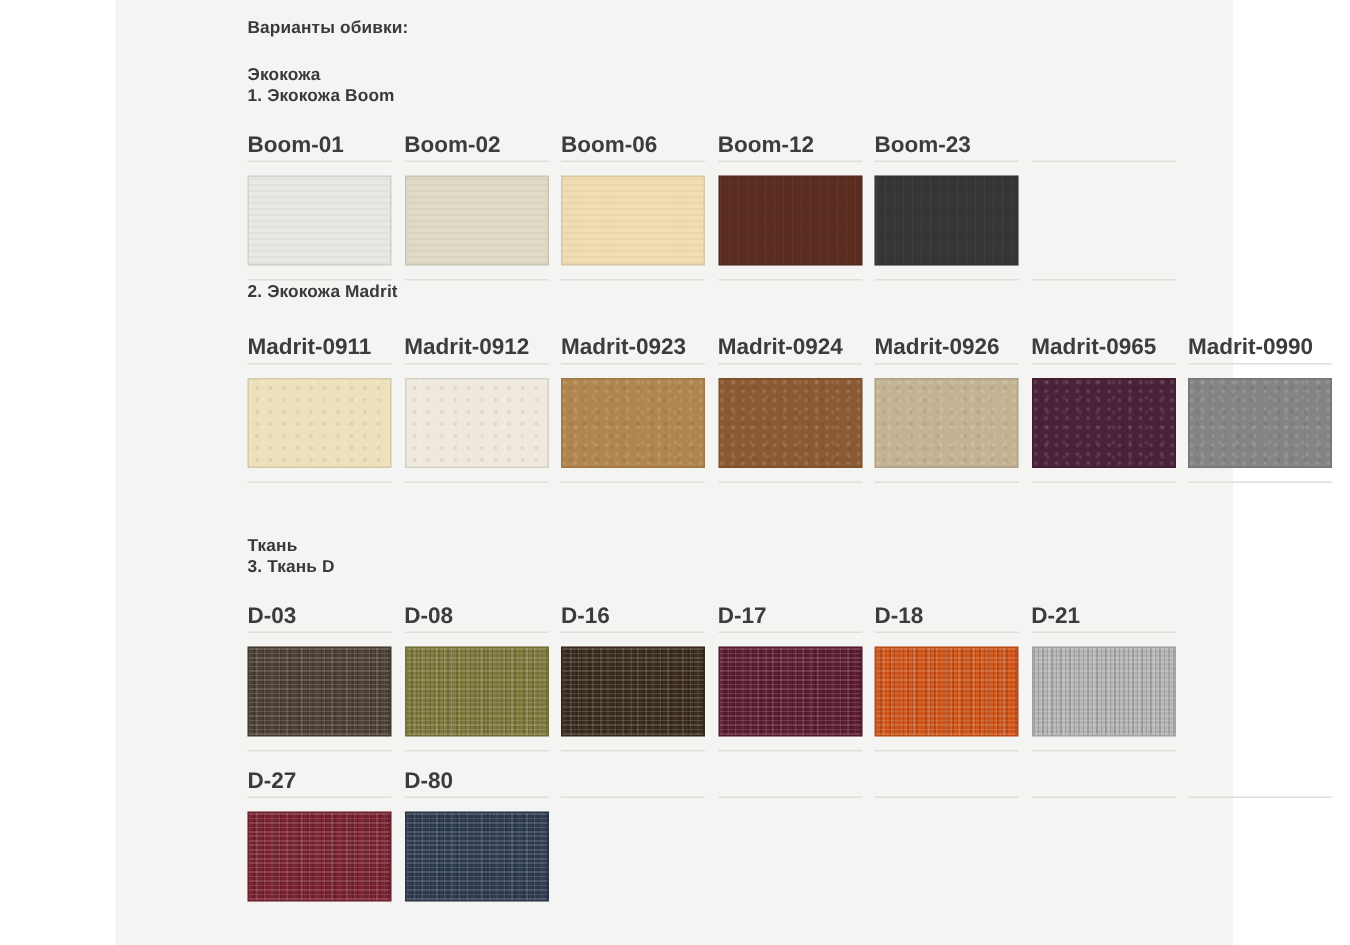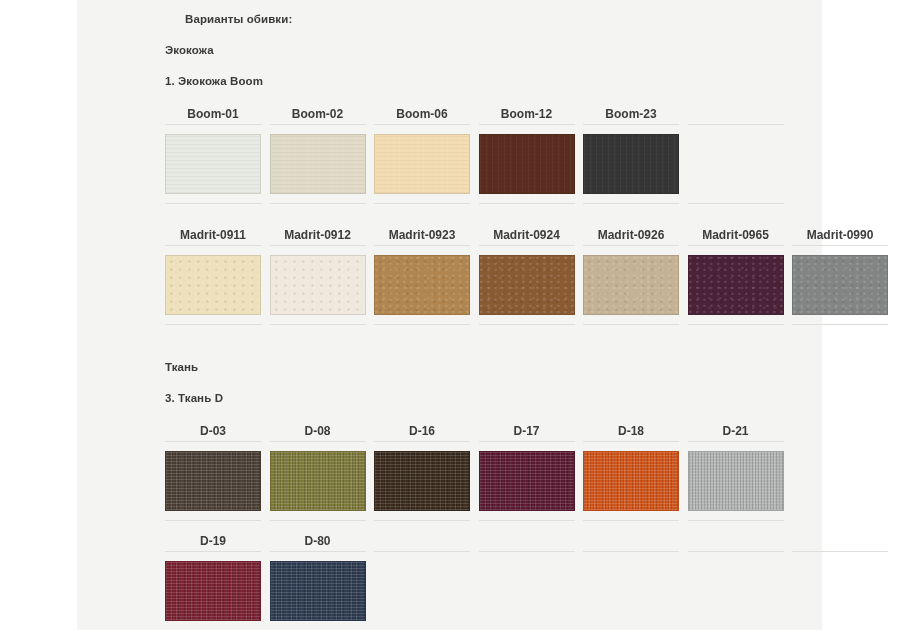--- a/index.html
+++ b/index.html
@@ -39,23 +39,23 @@
     width: 732px;
   }
 
   .heading {
     color: #3a3a3a;
     font-size: 11.5px;
     font-weight: bold;
     letter-spacing: .1px;
     white-space: nowrap;
   }
-  .heading.h-top     { margin-top: 13px; margin-left: 20px; }
+  .heading.h-top     { margin-top: 13px; }
   .heading.h-group   { margin-top: 19px; }
-  .heading.h-sub     { margin-top: 19px; }
+  .heading.h-sub     { margin-top: 2px; }
   .heading.h-fabric  { margin-top: 36px; }
 
   
   .swatch-row {
     display: flex;
     width: 732px;
   }
   .swatch-row.r-boom   { margin-top: 17px; }
   .swatch-row.r-madrit { margin-top: 21px; }
   .swatch-row.r-fabric { margin-top: 17px; }
@@ -65,22 +65,21 @@
     width: 104.5px;
     box-sizing: border-box;
     padding-right: 0;
   }
   .cell-inner {
     width: 96px;
   }
   .cell-label {
     height: 20px;
     line-height: 20px;
-    text-align: center;
-    font-size: 12px;
+    font-size: 15px;
     font-weight: bold;
     color: #3c3c3c;
     white-space: nowrap;
   }
   .rule {
     height: 1px;
     background: #dededa;
     width: 96px;
   }
   .swatch-wrap {
@@ -201,20 +200,21 @@
               <div class="cell-label"></div>
               <div class="rule"></div>
               <div class="swatch-wrap">
                 <div class="swatch"></div>
               </div>
               <div class="rule"></div>
             </div>
           </div>
         </div>
 
+      <div class="heading h-sub">2. Экокожа Madrit</div>
       <div class="swatch-row r-madrit">
           <div class="cell">
             <div class="cell-inner">
               <div class="cell-label">Madrit-0911</div>
               <div class="rule"></div>
               <div class="swatch-wrap">
                 <div class="swatch" style="background: rgb(237, 224, 187);">
                   <div class="tex leather"></div>
                 </div>
               </div>
@@ -368,21 +368,21 @@
                   <div class="tex fabric"></div>
                 </div>
               </div>
               <div class="rule"></div>
             </div>
           </div>
         </div>
       <div class="swatch-row r-fabric2">
           <div class="cell">
             <div class="cell-inner">
-              <div class="cell-label">D-19</div>
+              <div class="cell-label">D-27</div>
               <div class="rule"></div>
               <div class="swatch-wrap">
                 <div class="swatch" style="background: rgb(123, 34, 50);">
                   <div class="tex fabric"></div>
                 </div>
               </div>
             </div>
           </div>
           <div class="cell">
             <div class="cell-inner">

